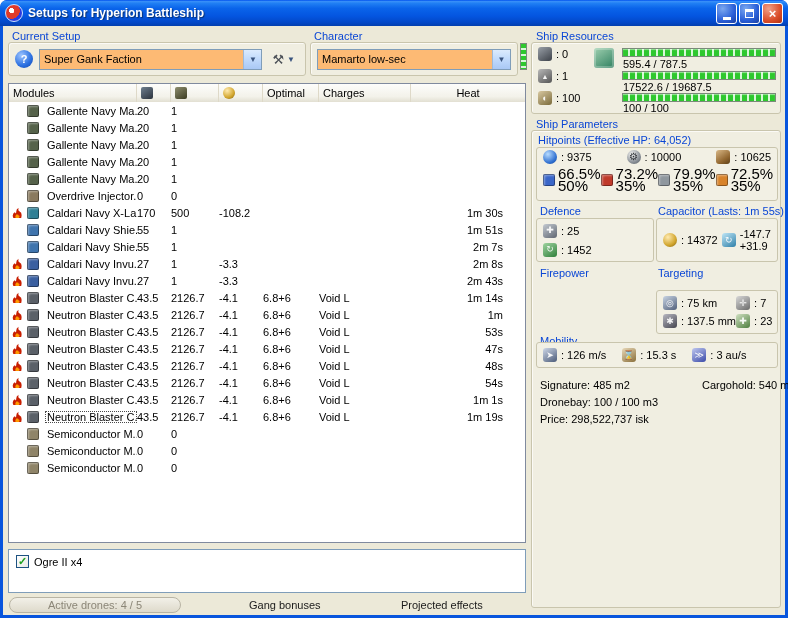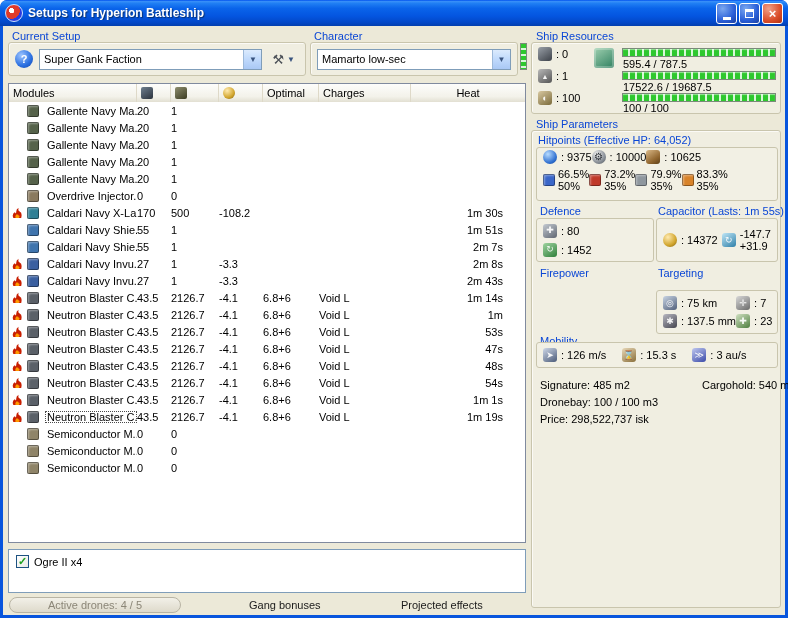--- a/index.html
+++ b/index.html
@@ -16,21 +16,21 @@
   .g-min{width:8px;height:3px;background:#fff;margin-top:10px;}
   .g-max{width:9px;height:9px;border:1px solid #fff;border-top-width:3px;box-sizing:border-box;}
   .content{position:absolute;top:26px;left:3px;right:3px;bottom:3px;background:#ece9d8;}
 
   .blbl{position:absolute;color:#0a46d5;white-space:nowrap;}
   .gbox{position:absolute;border:1px solid #c9c5ad;border-radius:3px;background:#f0eee1;box-shadow:inset 1px 1px 0 rgba(255,255,255,.7);box-sizing:border-box;}
 
   .setupbox{left:5px;top:16px;width:298px;height:34px;display:flex;align-items:center;gap:6px;padding:0 6px;}
   .charbox{left:307px;top:16px;width:208px;height:34px;display:flex;align-items:center;gap:6px;padding:0 6px;}
   .helpbtn{width:18px;height:18px;border-radius:50%;background:radial-gradient(circle at 35% 30%,#9cc4ff,#2a6fe0 60%,#1244a8);color:#fff;font-weight:bold;font-size:11px;display:flex;align-items:center;justify-content:center;flex:none;}
-  .combo{display:flex;height:21px;border:1px solid #7f9db9;background:#ffffff;align-items:center;flex:1;box-sizing:border-box;}
+  .combo{display:flex;height:21px;border:1px solid #7f9db9;background:#fdba74;align-items:center;flex:1;box-sizing:border-box;}
   .combo .val{flex:1;padding:0 4px;white-space:nowrap;overflow:hidden;}
   .combo .drop{width:17px;height:19px;border-left:1px solid #9db9d9;background:linear-gradient(180deg,#dcebfd,#c2dbfc 45%,#a9c8f5);display:flex;align-items:center;justify-content:center;color:#39547f;font-size:8px;flex:none;}
   .toolsbtn{display:flex;align-items:center;gap:3px;padding:2px 4px;border-radius:3px;color:#3a3a3a;}
   .toolsbtn .wrench{font-size:13px;color:#4a4f56;}
   .toolsbtn .arr{font-size:8px;color:#39547f;}
   .charbar{position:absolute;left:517px;top:17px;width:7px;height:27px;border:1px solid #7a8a7a;background:repeating-linear-gradient(180deg,#2ec82e 0 4px,#d8f8d8 4px 6px);box-sizing:border-box;}
 
   .mtable{position:absolute;left:5px;top:57px;width:518px;height:460px;border:1px solid #808a9e;background:#fff;overflow:hidden;box-sizing:border-box;}
   .mgrid{display:grid;grid-template-columns:16px 20px 92px 34px 48px 44px 56px 92px 1fr;align-items:center;}
   .mhead{height:18px;background:linear-gradient(180deg,#fdfdfb,#f3f2ea 70%,#e2dfd2);border-bottom:1px solid #cfccbc;}
@@ -97,24 +97,24 @@
   .ic-turrethp{background:linear-gradient(145deg,#9aa0a8,#3c4148);}
   .ic-launcherhp{background:linear-gradient(145deg,#b8b8b8,#555555);}
   .ic-launcherhp::after{content:"▲";font-size:7px;}
   .ic-calib{background:linear-gradient(145deg,#d8c8a0,#7a6a3a);}
   .ic-calib::after{content:"◐";}
   .ic-chip{width:20px;height:20px;background:linear-gradient(145deg,#9fd0b0,#2f7f5f);box-shadow:inset 0 0 0 2px rgba(255,255,255,.25);border-radius:3px;}
   .gaugebar{height:9px;border:1px solid #7a8a7a;background:repeating-linear-gradient(90deg,#2ec82e 0 5px,#d8f8d8 5px 7px);box-shadow:inset 0 1px 1px rgba(255,255,255,.5);box-sizing:border-box;}
   .gtext{font-size:11px;white-space:nowrap;}
 
   .innerbox{position:absolute;border:1px solid #c9c5ad;border-radius:3px;background:#f2f0e4;box-sizing:border-box;}
-  .hprow{display:flex;align-items:center;padding:2px 6px;}
+  .hprow{display:flex;justify-content:space-between;align-items:center;padding:2px 6px;}
   .resist{display:flex;gap:3px;align-items:center;}
   .rsq{width:12px;height:12px;border-radius:2px;box-shadow:inset 0 0 0 1px rgba(0,0,0,.35),inset 2px 2px 2px rgba(255,255,255,.35);flex:none;}
-  .rcol{display:flex;flex-direction:column;line-height:12px;font-size:11px;}
+  .rcol{display:flex;flex-direction:column;line-height:12px;font-size:15px;}
   .vbox2{display:flex;flex-direction:column;justify-content:space-around;padding:2px 6px;height:100%;box-sizing:border-box;}
   .capbox{display:flex;justify-content:space-between;align-items:center;padding:0 6px;height:100%;box-sizing:border-box;}
   .capcol{display:flex;flex-direction:column;line-height:12px;}
   .grid22{display:grid;grid-template-columns:1fr 46px;row-gap:4px;padding:4px 6px;align-content:center;height:100%;box-sizing:border-box;}
   .mobrow{display:flex;align-items:center;gap:16px;padding:0 6px;height:100%;box-sizing:border-box;}
   .pline{position:absolute;white-space:nowrap;}
 </style>
 </head>
 <body>
 
@@ -589,33 +589,33 @@
           <span class="resist">
               <span class="rsq" style="background: rgb(143, 151, 158);"></span>
               <span class="rcol">
                 <span>79.9%</span>
                 <span>35%</span>
               </span>
             </span>
           <span class="resist">
               <span class="rsq" style="background: rgb(216, 131, 42);"></span>
               <span class="rcol">
-                <span>83.3%</span>
+                <span>72.5%</span>
                 <span>35%</span>
               </span>
             </span>
         </div>
       </div>
 
       <span class="blbl" style="left:8px;top:74px;">Defence</span>
       <div class="innerbox" style="left:4px;top:87px;width:118px;height:44px;">
         <div class="vbox2">
           <span class="stat">
               <span class="ic ic-tank"></span>
-              <span>: 80</span>
+              <span>: 25</span>
             </span>
           <span class="stat">
               <span class="ic ic-sustain"></span>
               <span>: 1452</span>
             </span>
         </div>
       </div>
 
       <span class="blbl" style="left:126px;top:74px;">Capacitor (Lasts: 1m 55s)</span>
       <div class="innerbox" style="left:124px;top:87px;width:122px;height:44px;">

